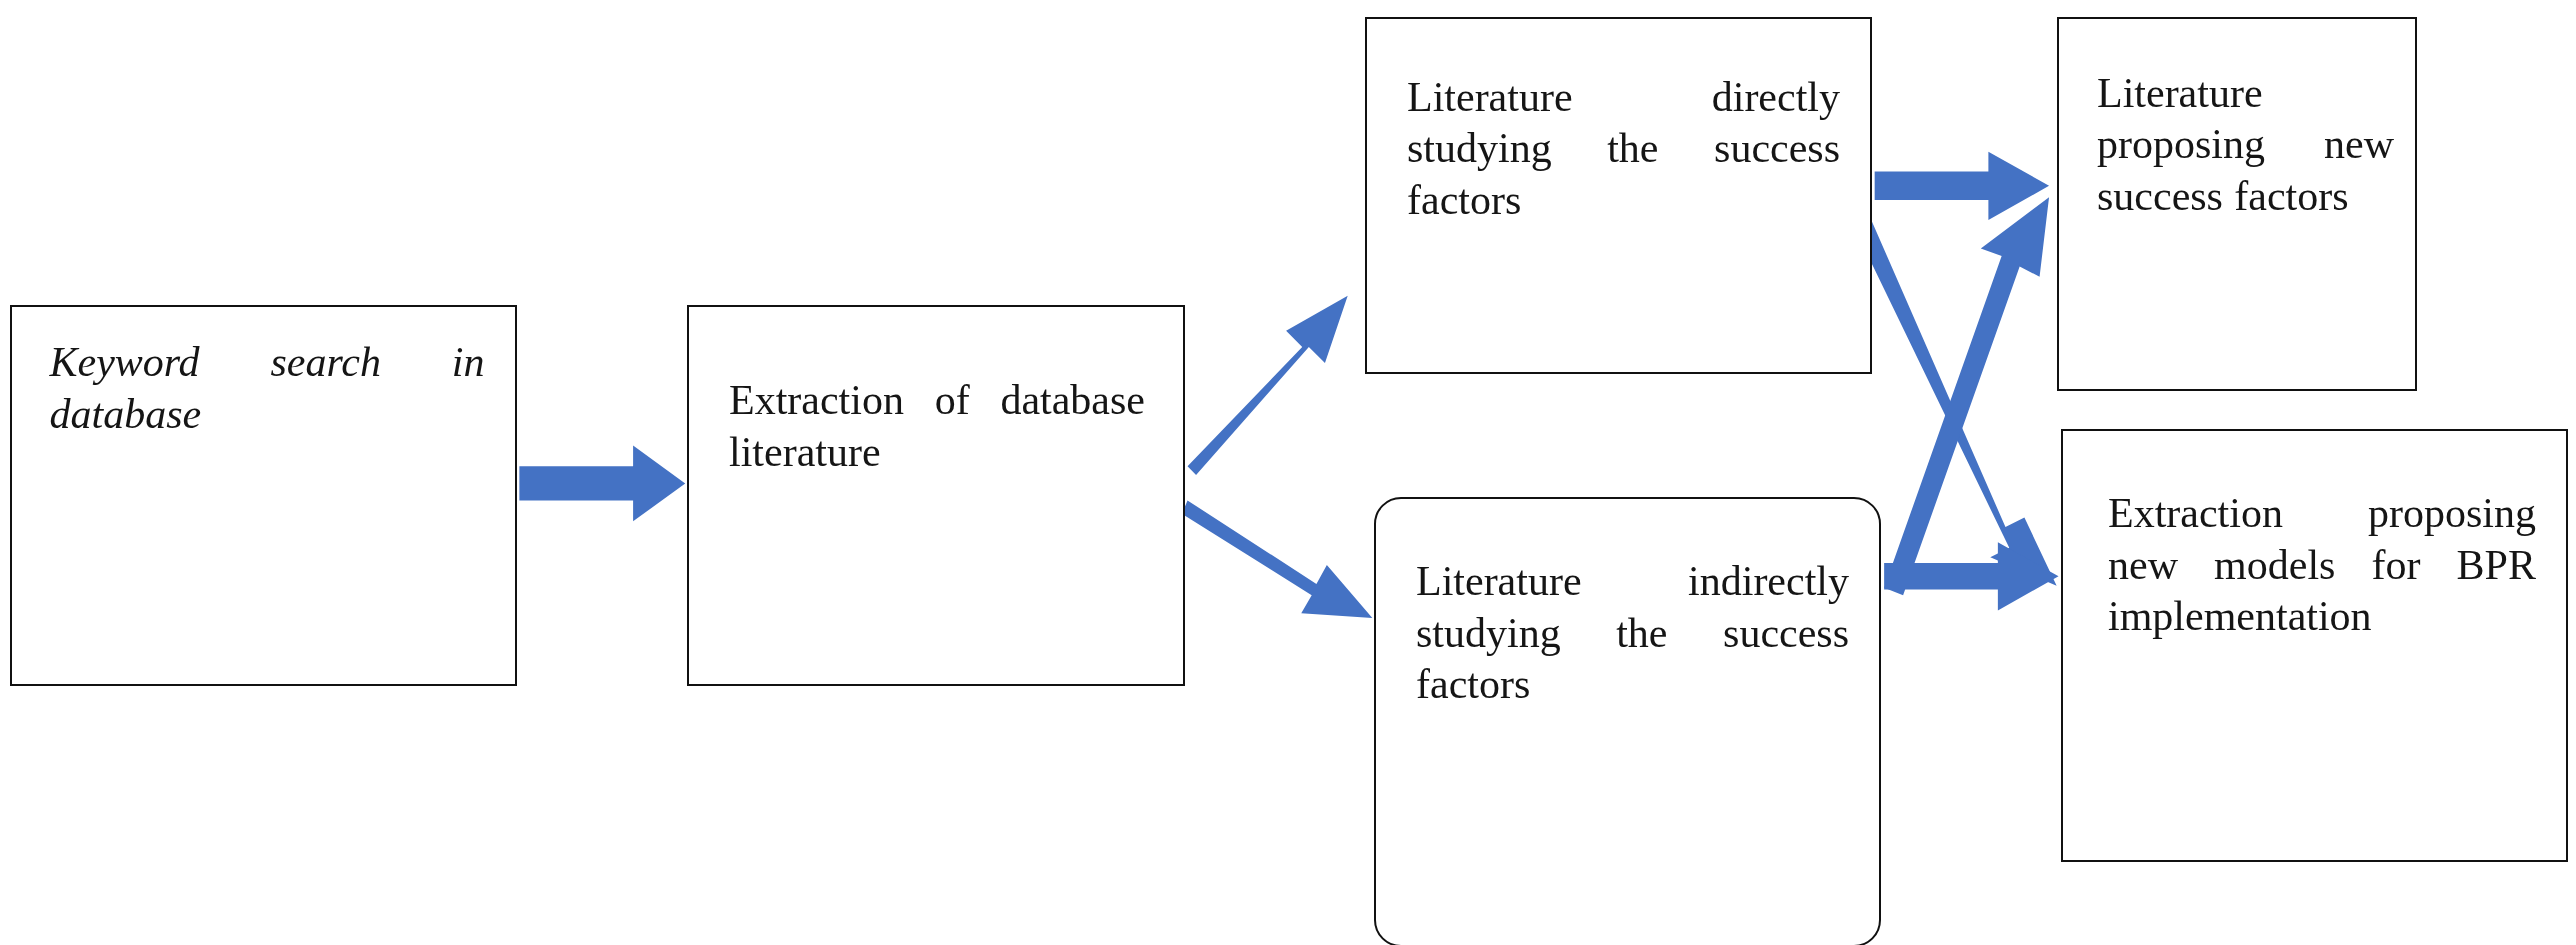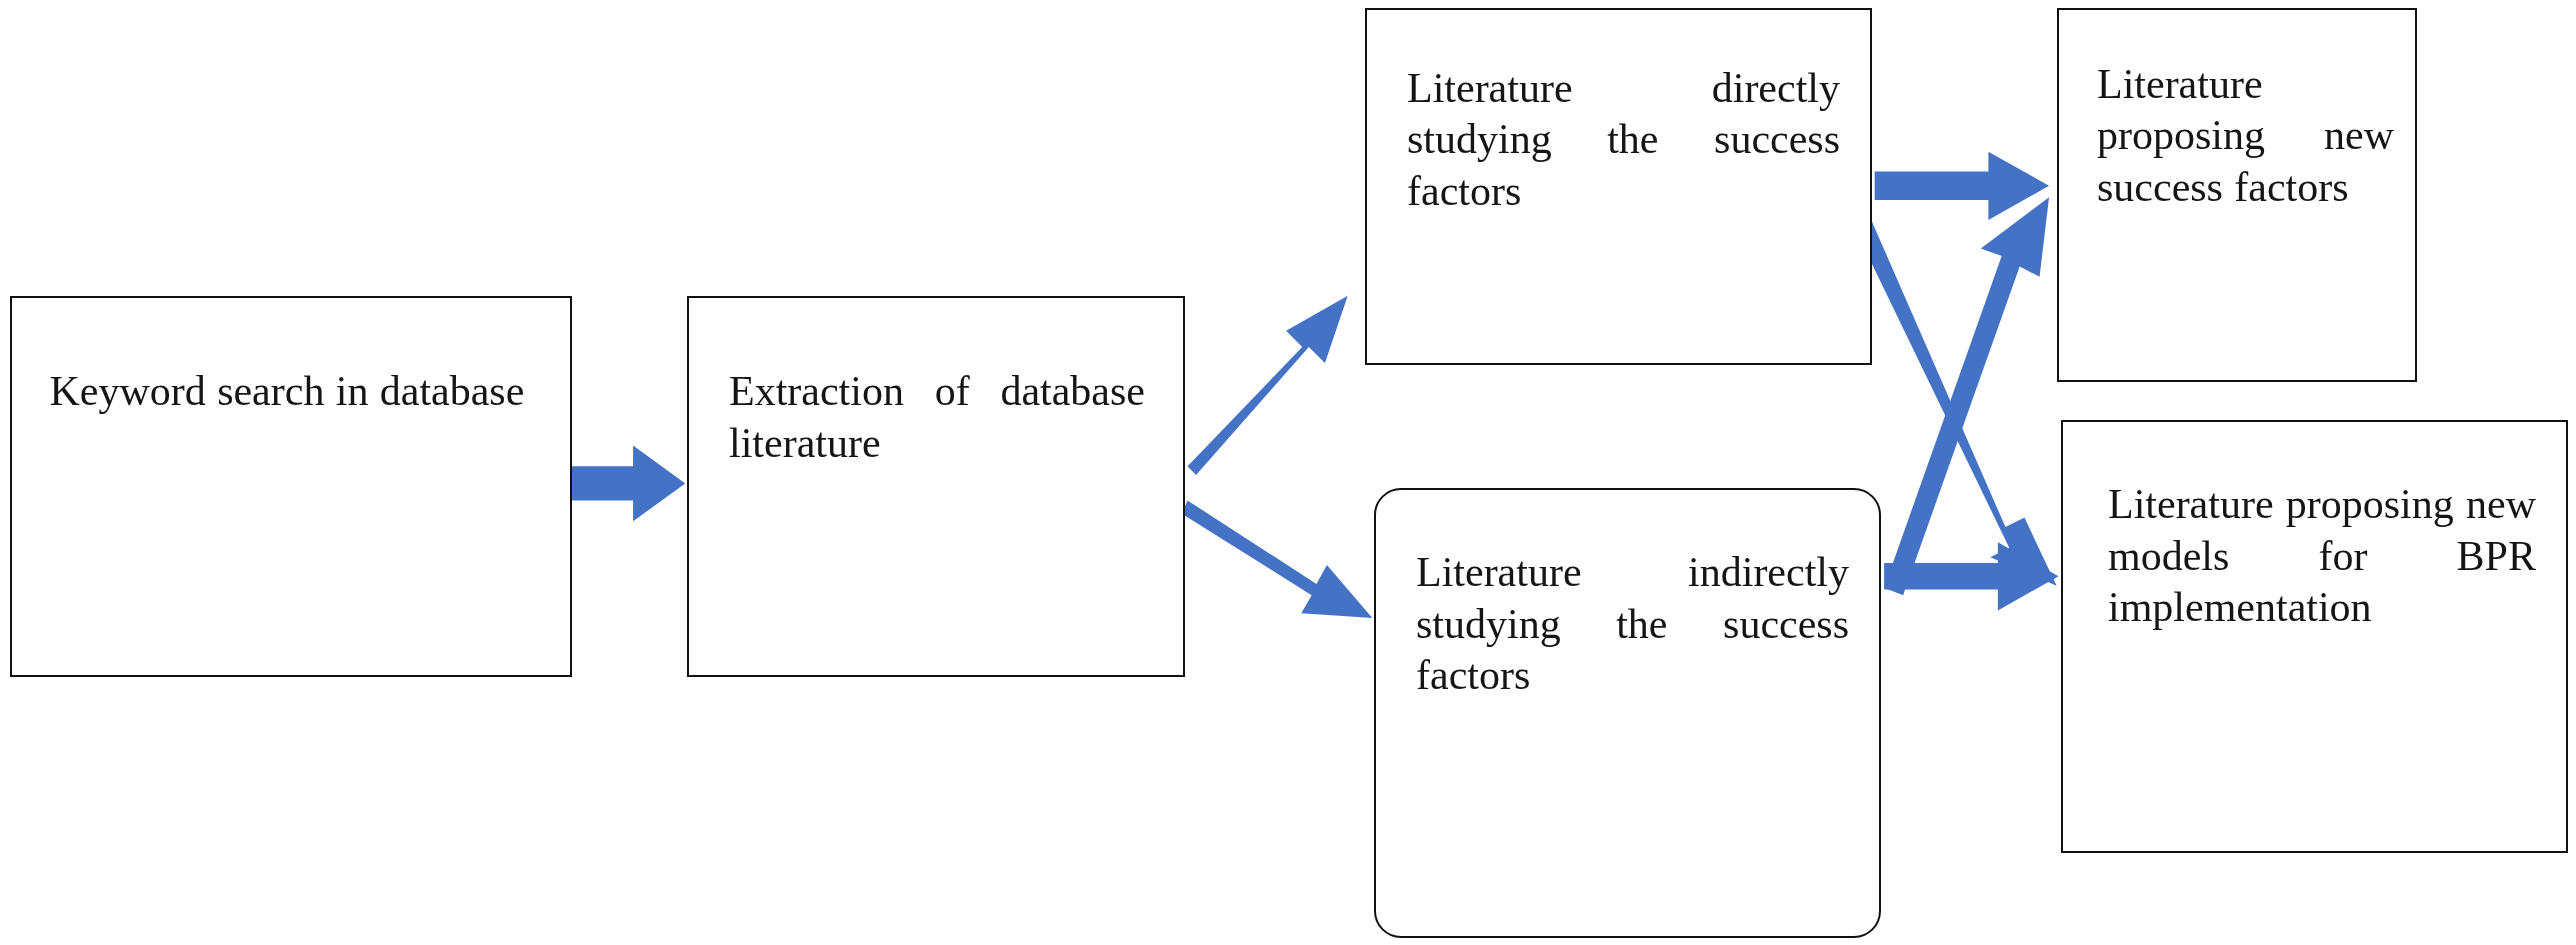--- a/index.html
+++ b/index.html
@@ -18,20 +18,21 @@
   }
   .node {
     position: absolute;
     box-sizing: border-box;
     border: 2.8px solid #111111;
     background: #ffffff;
     display: flex;
     align-items: flex-start;
     justify-content: flex-end;
     z-index: 3;
+    margin-top: 9px;
   }
   .node-text {
     display: block;
     width: 100%;
     text-align: justify;
     text-align-last: left;
     color: #151515;
     font-family: "Liberation Serif", "DejaVu Serif", serif;
     font-size: 42px;
     line-height: 1.23;
@@ -102,38 +103,38 @@
                L 2152 292
                L 2131 281
                L 2008 628 Z" fill="#4472C4"></path>
     </g>
 
     <g>
       <path d="M 1988 594 L 2108 594 L 2108 572 L 2172 608 L 2108 644 L 2108 622 L 1988 622 Z" fill="#4472C4"></path>
     </g>
   </svg>
 
-  <div class="node" style="left:9.5px; top:296px; width:562px; height:381px; padding:68px 30px 0 38px;">
+  <div class="node" style="left:9.5px; top:296px; width:507px; height:381px; padding:30px 30px 0 38px;font-style:italic;">
     <span class="node-text">Keyword search in database</span>
   </div>
 
   <div class="node" style="left:687px; top:296px; width:498px; height:381px; padding:68px 38px 0 40px;">
     <span class="node-text">Extraction of database literature</span>
   </div>
 
   <div class="node" style="left:1365px; top:7.6px; width:507px; height:357px; padding:53px 30px 0 40px;">
     <span class="node-text">Literature directly studying the success factors</span>
   </div>
 
   <div class="node" style="left:1374px; top:488px; width:507px; height:450px; padding:57px 30px 0 40px;border-radius:27px;">
     <span class="node-text">Literature indirectly studying the success factors</span>
   </div>
 
   <div class="node" style="left:2057px; top:7.6px; width:360px; height:374px; padding:49px 21px 0 38px;">
     <span class="node-text">Literature proposing new success factors</span>
   </div>
 
   <div class="node" style="left:2061px; top:420px; width:507px; height:433px; padding:57px 30px 0 45px;">
-    <span class="node-text">Literature proposing new models for BPR implementation</span>
+    <span class="node-text">Extraction proposing new models for BPR implementation</span>
   </div>
 
 </div>
 
 
 </body></html>

